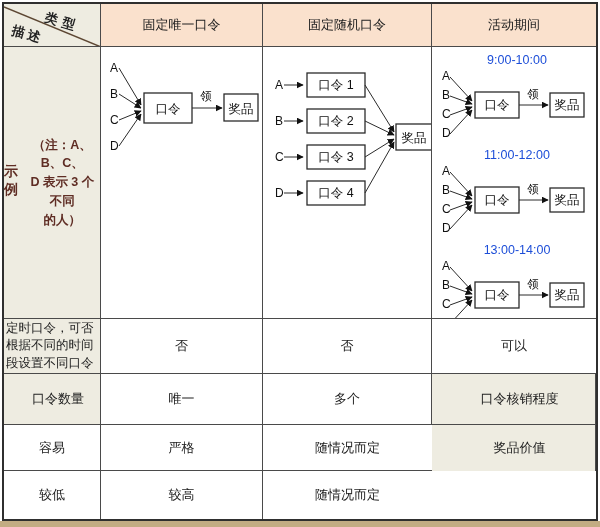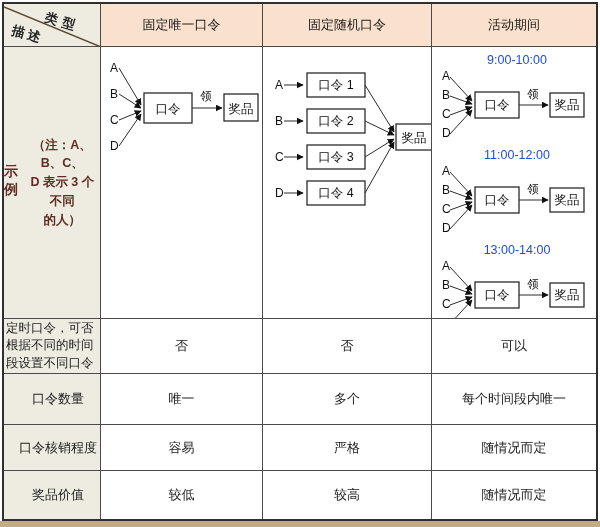--- a/index.html
+++ b/index.html
@@ -198,23 +198,20 @@
 
     <div class="cell side rowhead">
       <span>口令数量</span>
     </div>
     <div class="cell val">
         <span>唯一</span>
       </div>
     <div class="cell val">
         <span>多个</span>
       </div>
-    <div class="cell val last-col">
-        <span>每个时间段内唯一</span>
-      </div>
 
     <div class="cell side rowhead">
       <span>口令核销程度</span>
     </div>
     <div class="cell val">
         <span>容易</span>
       </div>
     <div class="cell val">
         <span>严格</span>
       </div>

